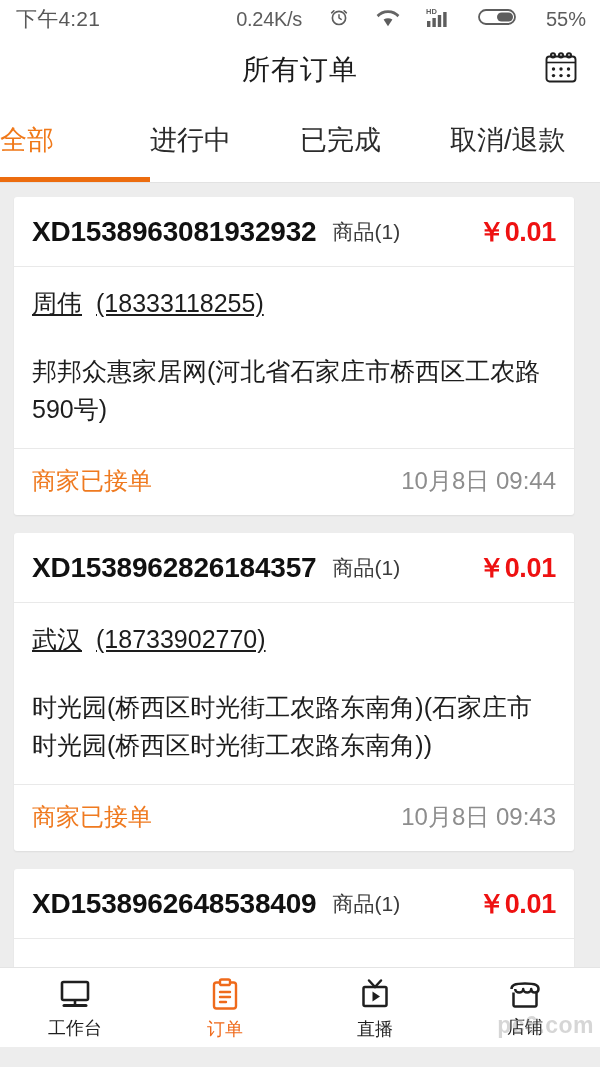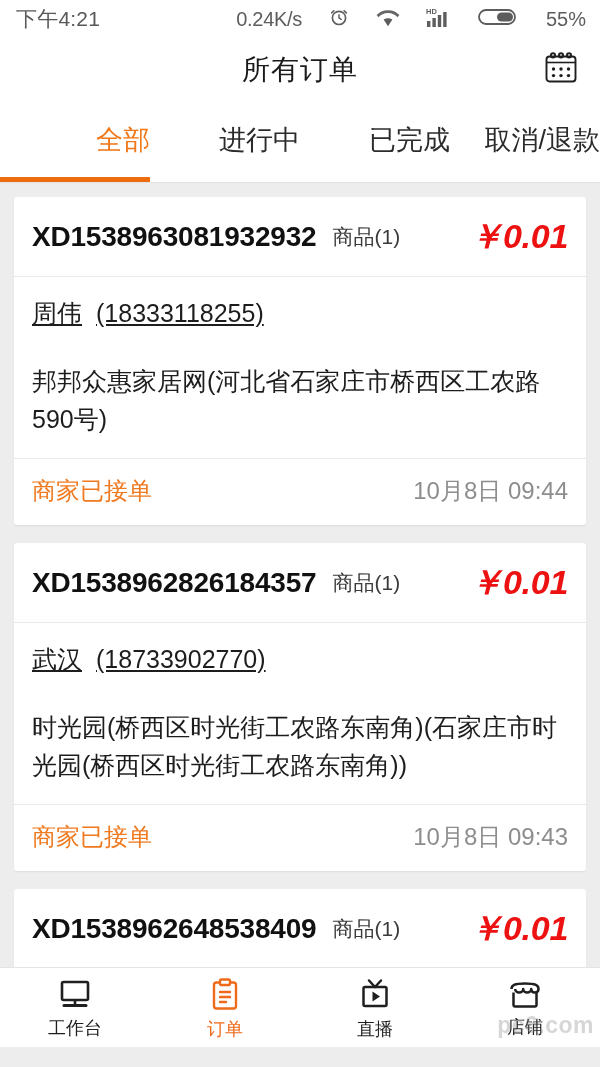--- a/index.html
+++ b/index.html
@@ -90,42 +90,42 @@
     background: #ffffff;
     display: flex;
     align-items: stretch;
     position: relative;
     border-bottom: 1px solid #e2e2e2;
   }
   .tab {
     flex: 1 1 0;
     display: flex;
     align-items: center;
-    justify-content: flex-end;
+    justify-content: flex-start;
     font-size: 27px;
     color: #2b2b2b;
     position: relative;
     padding-bottom: 4px;
   }
   .tab.active { color: #f07818; }
   .tab.active::after {
     content: "";
     position: absolute;
     left: 0;
     right: 0;
     bottom: 0;
     height: 5px;
     background: #ec6c0e;
   }
 
   
   .scroll {
     flex: 1 1 auto;
     overflow: hidden;
-    padding: 14px 14px 0 14px;
+    padding: 14px 26px 0 14px;
     background: #ededed;
   }
 
   .card {
     background: #ffffff;
     border-radius: 3px;
     margin-bottom: 18px;
     box-shadow: 0 1px 2px rgba(0,0,0,0.07);
     overflow: hidden;
   }
@@ -142,25 +142,24 @@
     color: #111111;
     letter-spacing: -.2px;
   }
   .ord-goods {
     font-size: 21px;
     color: #3a3a3a;
     margin-left: 16px;
   }
   .ord-price {
     margin-left: auto;
-    font-size: 34px;
+    font-size: 27px;
     font-weight: bold;
     color: #ee1111;
     letter-spacing: -.3px;
-    font-style: italic;
   }
 
   .card-body {
     padding: 20px 18px 20px 18px;
   }
   .cust {
     font-size: 25px;
     color: #1d1d1d;
     margin-bottom: 32px;
     white-space: nowrap;

